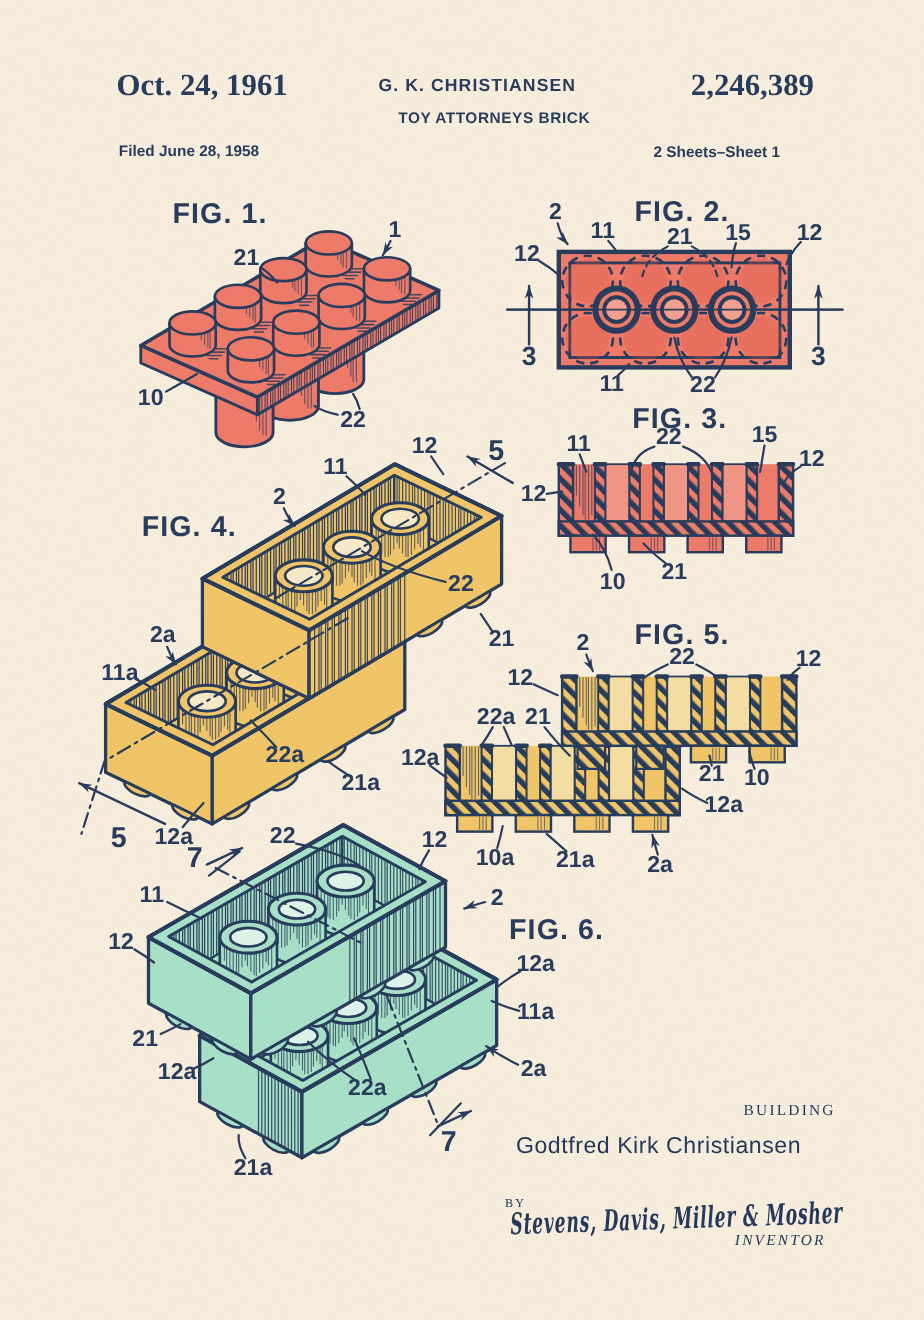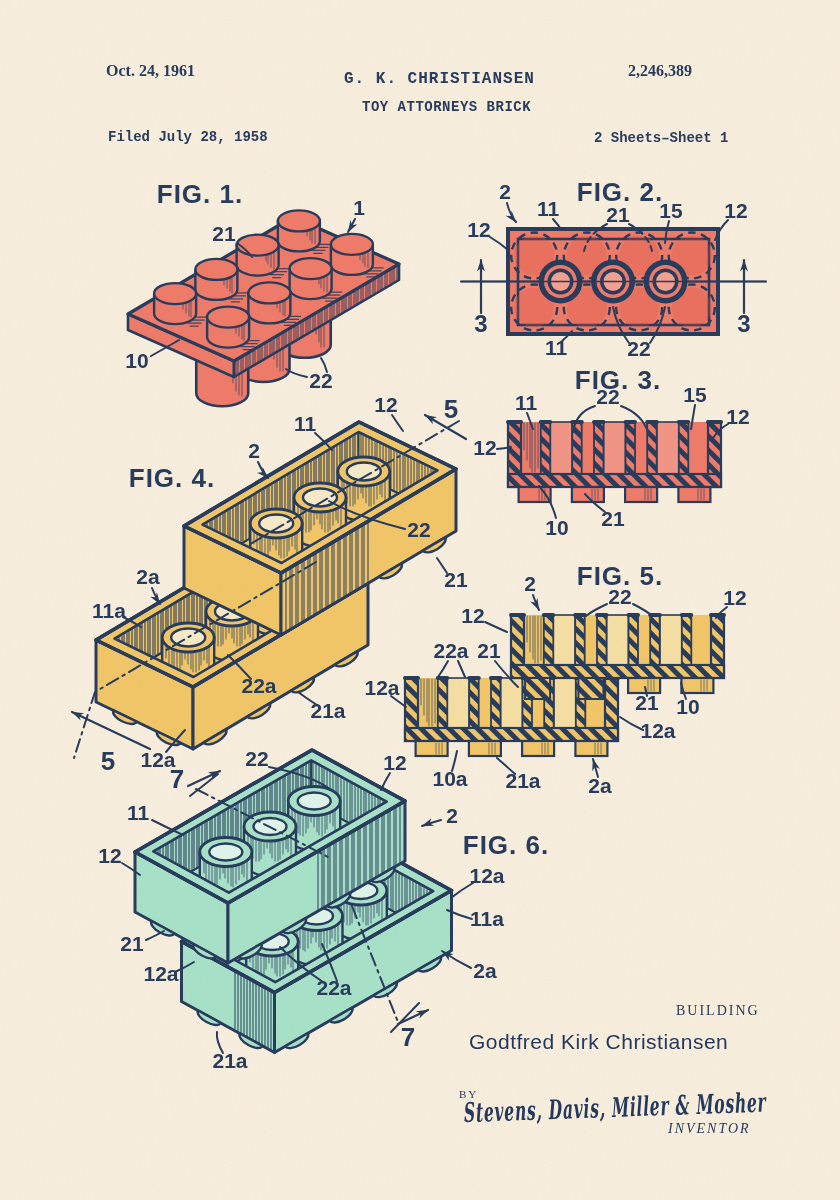--- a/index.html
+++ b/index.html
@@ -2,34 +2,34 @@
 <html><head>
 <meta charset="utf-8">
 <style>
   html,body{margin:0;padding:0;}
   body{width:840px;height:1200px;background:#FAF0E0;position:relative;overflow:hidden;
        font-family:"Liberation Sans",sans-serif;}
   .ann{font-family:"Liberation Sans",sans-serif;font-weight:bold;fill:#24395B;}
   svg path,svg polygon{stroke-linecap:round;stroke-linejoin:round;}
   .figlabel{font-family:"Liberation Sans",sans-serif;font-weight:bold;fill:#24395B;letter-spacing:1px;}
   .hdr{position:absolute;color:#24395B;white-space:nowrap;}
-  .serifbold{font-family:"Liberation Serif",serif;font-weight:bold;font-size:16px;}
-  .mono{font-family:Liberation Mono, monospace;font-weight:bold;}
+  .serifbold{font-family:"Liberation Serif",serif;font-weight:bold;font-size:28px;}
+  .mono{font-family:Liberation Sans, sans-serif;font-weight:bold;}
   .caps-serif{font-family:"Liberation Serif",serif;letter-spacing:2px;font-size:14px;}
   .sig{font-family:"DejaVu Serif",serif;font-style:italic;font-weight:bold;font-size:21px;
         transform-origin:left center;transform:rotate(-2deg) scale(0.74,1.28);letter-spacing:1px;}
 </style>
 </head>
 <body>
 
 <div class="hdr serifbold" style="left:106px;top:62px">Oct. 24, 1961</div>
 <div class="hdr mono" style="left:344px;top:70px;font-size:16px;letter-spacing:1px">G. K. CHRISTIANSEN</div>
 <div class="hdr mono" style="left:362px;top:99px;font-size:14px;letter-spacing:0.5px">TOY ATTORNEYS BRICK</div>
 <div class="hdr serifbold" style="left:628px;top:62px">2,246,389</div>
-<div class="hdr mono" style="left:108px;top:129px;font-size:14px">Filed July 28, 1958</div>
+<div class="hdr mono" style="left:108px;top:129px;font-size:14px">Filed June 28, 1958</div>
 <div class="hdr mono" style="left:594px;top:130px;font-size:14px">2 Sheets–Sheet 1</div>
 
 <svg width="840" height="1200" viewBox="0 0 840 1200" style="position:absolute;left:0;top:0">
 <defs>
 <pattern id="hred" width="10" height="10" patternUnits="userSpaceOnUse" patternTransform="rotate(-45)">
  <rect width="10" height="10" fill="#F07A68"></rect>
         <rect width="5" height="10" fill="#24395B"></rect>
       </pattern>
 <pattern id="hyel" width="10" height="10" patternUnits="userSpaceOnUse" patternTransform="rotate(-45)">
  <rect width="10" height="10" fill="#F3C767"></rect>

